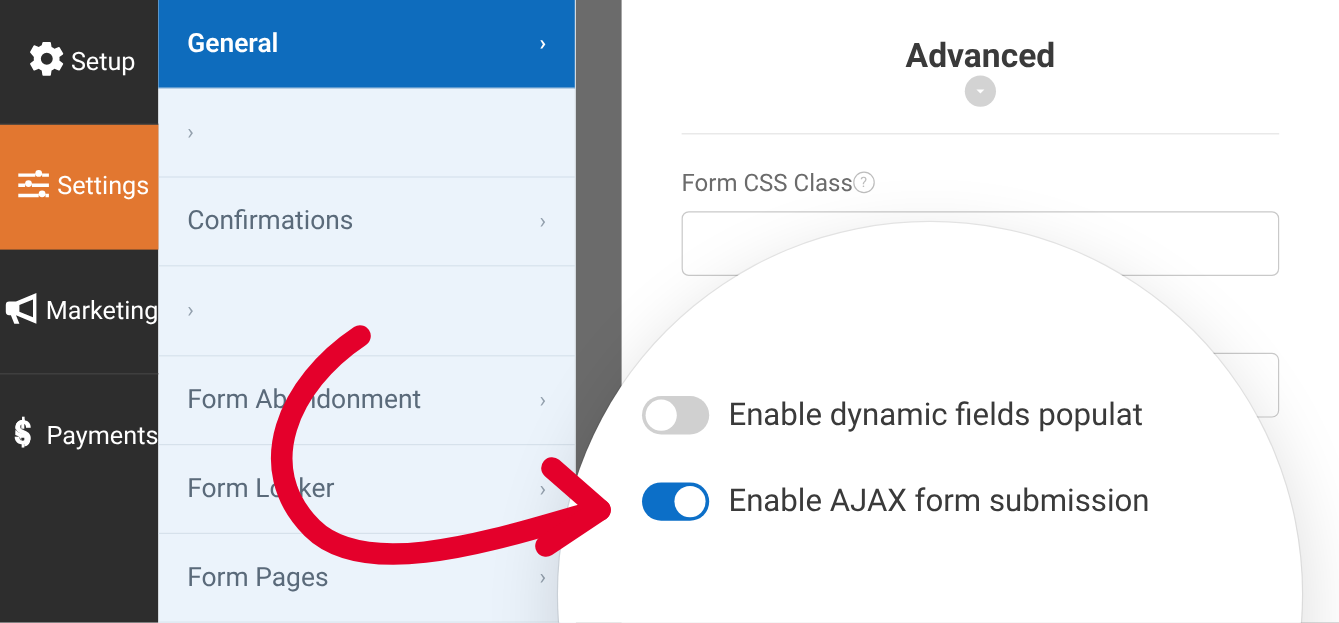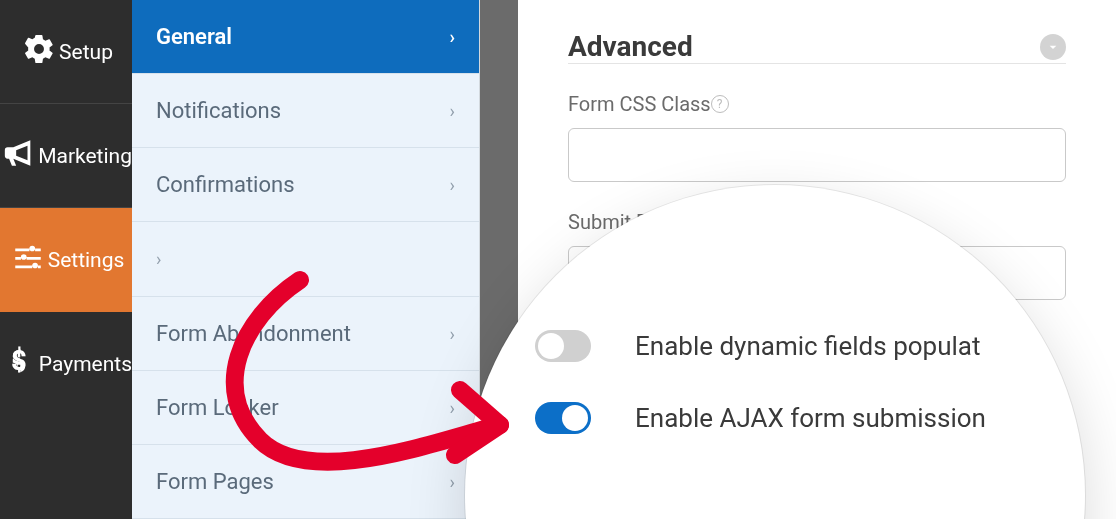--- a/index.html
+++ b/index.html
@@ -85,21 +85,23 @@
     background: #fff;
     margin: 0 0 0 38px;
     height: 100%;
     padding: 30px 50px 0 50px;
     position: relative;
   }
   .card-header {
     display: flex;
     justify-content: space-between;
     align-items: center;
+    padding-bottom: 22px;
     border-bottom: 1px solid #e4e4e4;
+    flex-direction: column;
   }
   .card-title {
     font-size: 28px;
     font-weight: 700;
     color: #3a3a3a;
   }
   .collapse-btn {
     width: 26px; height: 26px;
     border-radius: 50%;
     background: #d3d3d3;
@@ -143,21 +145,21 @@
     box-shadow: 0 0 0 1px rgba(0,0,0,0.08), 0 20px 60px rgba(0,0,0,0.15);
     overflow: hidden;
     z-index: 5;
   }
   .magnifier-inner {
     padding: 145px 40px 0 70px;
   }
   .toggle-row {
     display: flex;
     align-items: center;
-    gap: 44px;
+    gap: 16px;
     margin-bottom: 40px;
   }
   .toggle {
     width: 56px; height: 32px;
     border-radius: 16px;
     position: relative;
     flex-shrink: 0;
   }
   .toggle.off { background: #d0d0d0; }
   .toggle.on { background: #0c6fc8; }
@@ -192,54 +194,53 @@
 
   <nav class="vnav">
     <div class="vnav-item">
       <span class="vnav-icon">
         <svg viewBox="0 0 24 24" width="34" height="34">
             <path d="M19.4 13a7.5 7.5 0 0 0 .1-1 7.5 7.5 0 0 0-.1-1l2.1-1.6a.5.5 0 0 0 .1-.6l-2-3.5a.5.5 0 0 0-.6-.2l-2.5 1a7.3 7.3 0 0 0-1.7-1l-.4-2.6a.5.5 0 0 0-.5-.4h-4a.5.5 0 0 0-.5.4L9 4.1a7.3 7.3 0 0 0-1.7 1l-2.5-1a.5.5 0 0 0-.6.2l-2 3.5a.5.5 0 0 0 .1.6L4.4 11a7.5 7.5 0 0 0 0 2l-2.1 1.6a.5.5 0 0 0-.1.6l2 3.5a.5.5 0 0 0 .6.2l2.5-1a7.3 7.3 0 0 0 1.7 1l.4 2.6a.5.5 0 0 0 .5.4h4a.5.5 0 0 0 .5-.4l.4-2.6a7.3 7.3 0 0 0 1.7-1l2.5 1a.5.5 0 0 0 .6-.2l2-3.5a.5.5 0 0 0-.1-.6ZM12 15.5A3.5 3.5 0 1 1 15.5 12 3.5 3.5 0 0 1 12 15.5Z"></path>
           </svg>
       </span>
       <span>Setup</span>
     </div>
+    <div class="vnav-item active">
+      <span class="vnav-icon">
+        <svg viewBox="0 0 24 24" width="34" height="34">
+            <path d="M3 6h10v2H3zM17 6h4v2h-4zM15 4a2 2 0 1 0 2 2 2 2 0 0 0-2-2zM3 12h4v2H3zM11 12h10v2H11zM9 10a2 2 0 1 0 2 2 2 2 0 0 0-2-2zM3 18h12v2H3zM19 18h2v2h-2zM17 16a2 2 0 1 0 2 2 2 2 0 0 0-2-2z"></path>
+          </svg>
+      </span>
+      <span>Settings</span>
+    </div>
     <div class="vnav-item">
       <span class="vnav-icon">
         <svg viewBox="0 0 24 24" width="34" height="34">
             <path d="M20 3 8 8H4a2 2 0 0 0-2 2v4a2 2 0 0 0 2 2h1l2 5h3l-2-5 12 5Zm-2 14.2L10 14v-4l8-3.2Z"></path>
           </svg>
       </span>
       <span>Marketing</span>
-    </div>
-    <div class="vnav-item active">
-      <span class="vnav-icon">
-        <svg viewBox="0 0 24 24" width="34" height="34">
-            <path d="M3 6h10v2H3zM17 6h4v2h-4zM15 4a2 2 0 1 0 2 2 2 2 0 0 0-2-2zM3 12h4v2H3zM11 12h10v2H11zM9 10a2 2 0 1 0 2 2 2 2 0 0 0-2-2zM3 18h12v2H3zM19 18h2v2h-2zM17 16a2 2 0 1 0 2 2 2 2 0 0 0-2-2z"></path>
-          </svg>
-      </span>
-      <span>Settings</span>
     </div>
     <div class="vnav-item">
       <span class="vnav-icon">
         <svg viewBox="0 0 24 24" width="30" height="30">
             <path d="M12 1v2.1A5 5 0 0 0 7 8c0 2.5 2 3.6 5 4.4s4 1.4 4 2.6a3 3 0 0 1-3 2.9V15h-2v3a5 5 0 0 0-4-4.8V11a3 3 0 0 1 3-2.9V11h2V8a5 5 0 0 0 4 4.8V15a3 3 0 0 1-3 3v2.9A5 5 0 0 0 17 16c0-2.5-2-3.6-5-4.4S8 10.2 8 9a3 3 0 0 1 3-2.9V9h2V6.1A5 5 0 0 0 12 1Z"></path>
             <text x="12" y="19" text-anchor="middle" font-size="22" font-weight="bold" fill="#fff">$</text>
           </svg>
       </span>
       <span>Payments</span>
     </div>
   </nav>
 
   <div class="settings-list">
     <div class="settings-item primary">
       <span>General</span>
       <span class="chevron">›</span>
     </div>
     <div class="settings-item">
-      <span>Notifications</span>
       <span class="chevron">›</span>
     </div>
     <div class="settings-item">
       <span>Confirmations</span>
       <span class="chevron">›</span>
     </div>
     <div class="settings-item">
       <span class="chevron">›</span>
     </div>
     <div class="settings-item">

